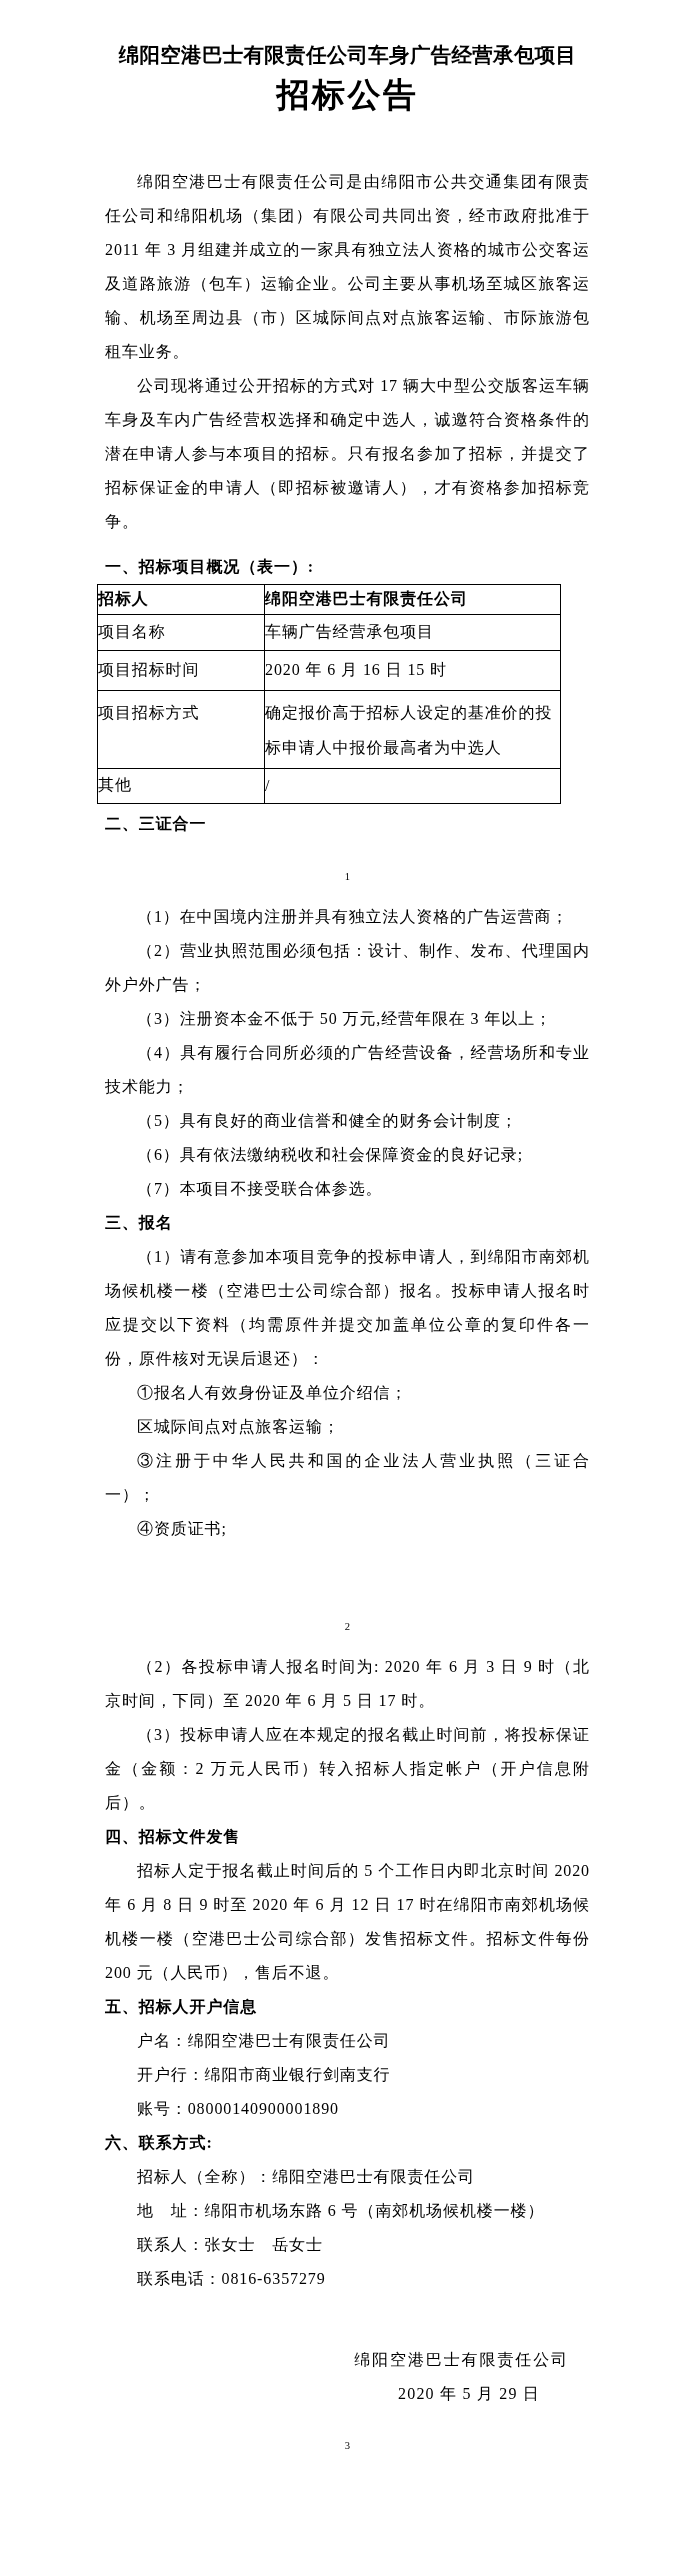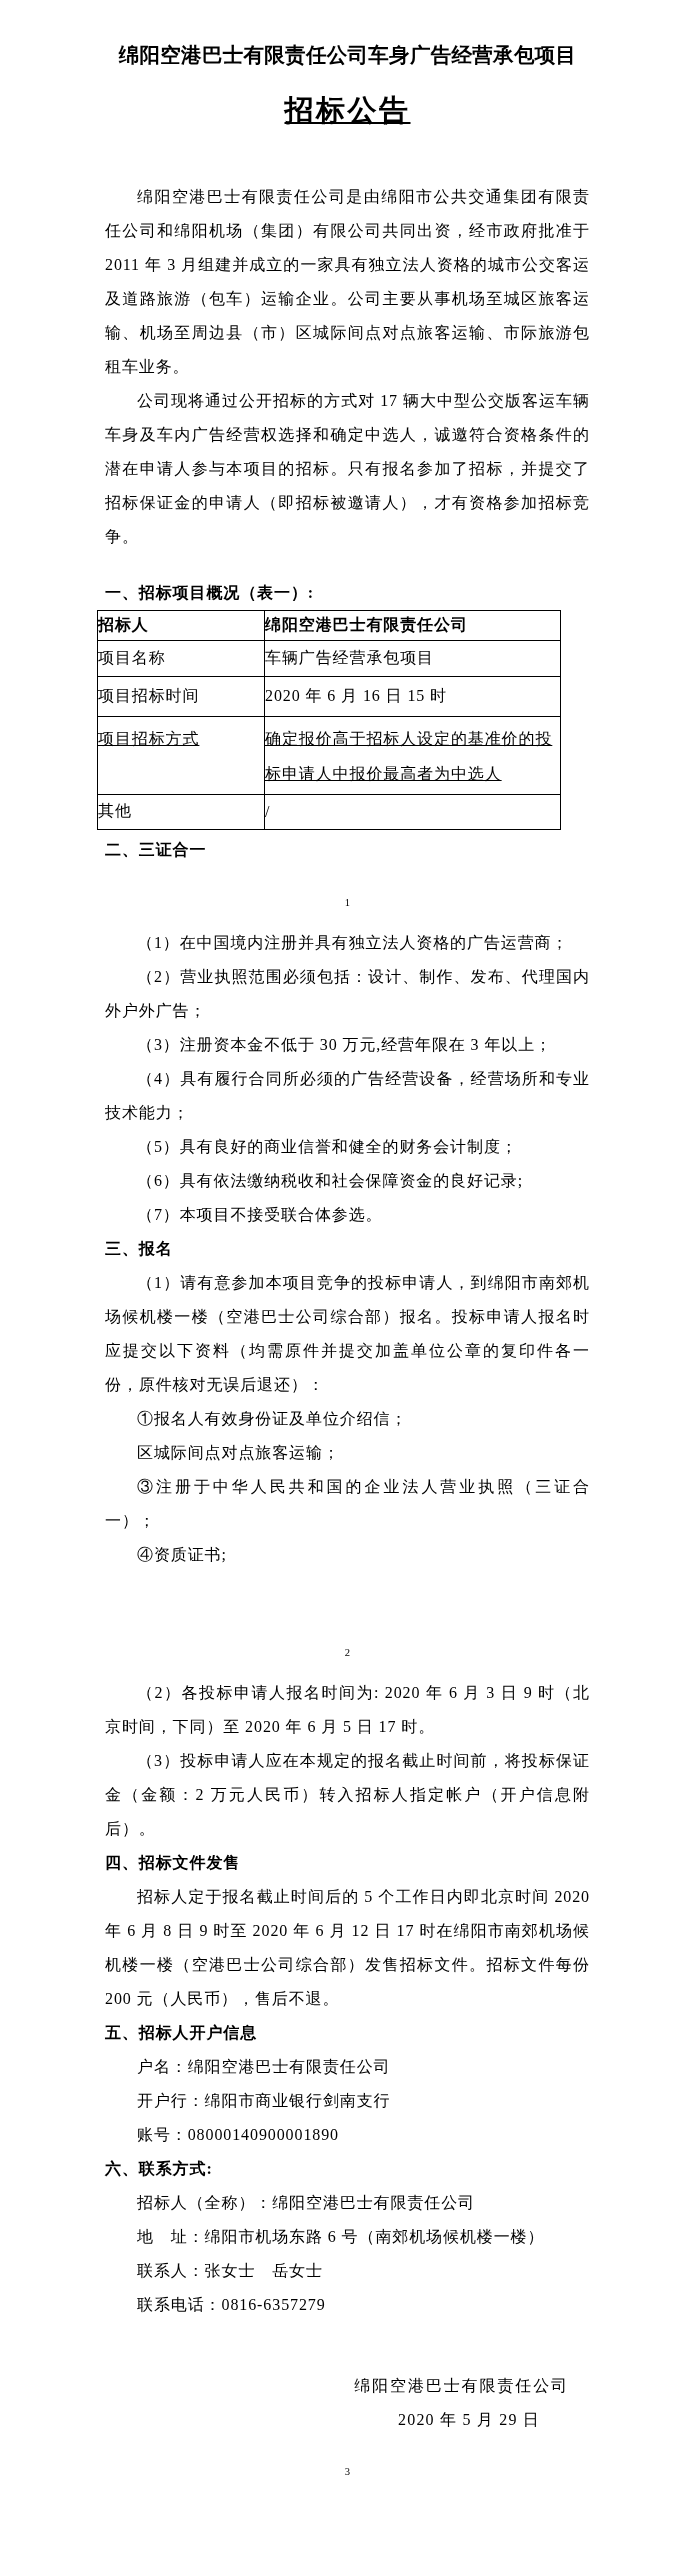--- a/index.html
+++ b/index.html
@@ -21,65 +21,64 @@
     font-weight: bold;
     font-size: 20.5px;
     line-height: 29px;
     text-align: center;
     margin-top: 24px;
     letter-spacing: 0.3px;
   }
   .doc-subtitle {
     font-family: "Liberation Sans", "DejaVu Sans", sans-serif;
     font-weight: bold;
-    font-size: 29px;
+    font-size: 33px;
     line-height: 36px;
     text-align: center;
-    margin-top: 23px;
+    margin-top: 8px;
     letter-spacing: 2.5px;
-    text-decoration: underline;
   }
   .body-text {
     font-size: 16px;
     line-height: 34px;
     letter-spacing: 0.9px;
     text-align: justify;
     margin: 0;
   }
   .indent { text-indent: 2em; }
   .intro-first { margin-top: 52px; }
   .sec-heading {
     font-size: 16px;
     line-height: 34px;
     font-weight: bold;
     letter-spacing: 0.9px;
     margin: 0;
   }
-  .h1 { margin-top: 22px; }
+  .h1 { margin-top: 11px; }
   .h2 { margin-top: 3.7px; }
   table.overview {
     border-collapse: collapse;
     table-layout: fixed;
     width: 464px;
     margin-left: -8px;
     margin-top: 0;
   }
   table.overview td {
     border: 0.6px solid #000000;
     font-size: 16px;
     letter-spacing: 0.9px;
     vertical-align: middle;
     padding: 0;
   }
   td.t-label { width: 166px; padding-left: 17.4px; }
   td.t-value { padding-left: 27px; padding-right: 6.2px; }
   tr.r1 td { height: 29px; font-weight: 600; }
   tr.r2 td { height: 35px; }
   tr.r3 td { height: 39px; }
-  tr.r4 td { height: 73px; vertical-align: top; padding-top: 3.7px; line-height: 35px; text-decoration: underline; }
+  tr.r4 td { height: 73px; vertical-align: top; padding-top: 3.7px; line-height: 35px; }
   tr.r5 td { height: 34px; }
   .pagenum {
     font-size: 10.6px;
     line-height: 47px;
     text-align: center;
     letter-spacing: 0;
   }
   .pn1 { margin-top: 11.2px; }
   .pn2 { margin-top: 57px; }
   .pn3 { margin-top: 11.2px; }
@@ -131,21 +130,21 @@
     </tr>
   </tbody>
     </table>
 
   <p class="sec-heading h2">二、三证合一</p>
 
   <div class="pagenum pn1">1</div>
 
   <p class="body-text indent">（1）在中国境内注册并具有独立法人资格的广告运营商；</p>
   <p class="body-text indent">（2）营业执照范围必须包括：设计、制作、发布、代理国内外户外广告；</p>
-  <p class="body-text indent">（3）注册资本金不低于 30 万元,经营年限在 3 年以上；</p>
+  <p class="body-text indent">（3）注册资本金不低于 50 万元,经营年限在 3 年以上；</p>
   <p class="body-text indent">（4）具有履行合同所必须的广告经营设备，经营场所和专业技术能力；</p>
   <p class="body-text indent">（5）具有良好的商业信誉和健全的财务会计制度；</p>
   <p class="body-text indent">（6）具有依法缴纳税收和社会保障资金的良好记录;</p>
   <p class="body-text indent">（7）本项目不接受联合体参选。</p>
 
   <p class="sec-heading">三、报名</p>
   <p class="body-text indent">（1）请有意参加本项目竞争的投标申请人，到绵阳市南郊机场候机楼一楼（空港巴士公司综合部）报名。投标申请人报名时应提交以下资料（均需原件并提交加盖单位公章的复印件各一份，原件核对无误后退还）：</p>
   <p class="body-text indent">①报名人有效身份证及单位介绍信；</p>
   <p class="body-text indent">区城际间点对点旅客运输；</p>
   <p class="body-text indent">③注册于中华人民共和国的企业法人营业执照（三证合一）；</p>

